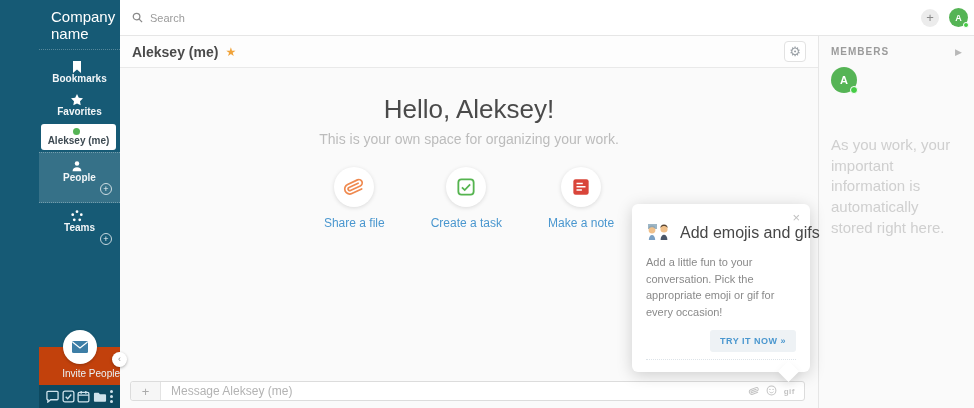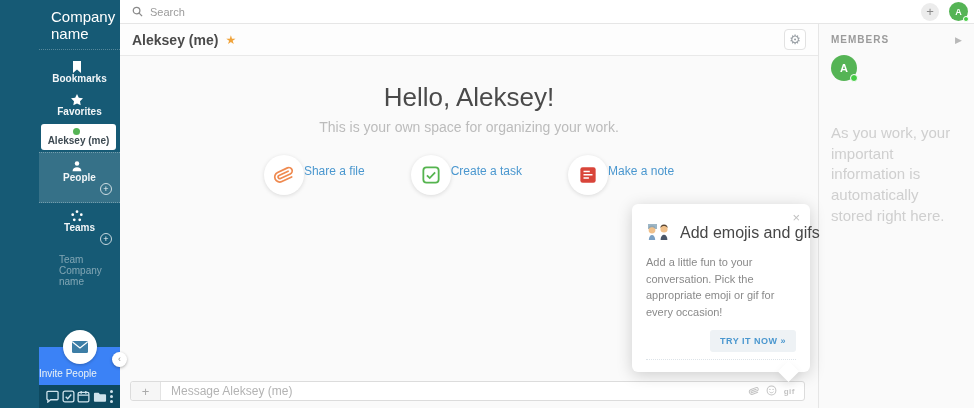--- a/index.html
+++ b/index.html
@@ -12,52 +12,52 @@
   .sb-nav { padding-top:6px; }
   .sb-item { display:flex; align-items:center; font-size:10px; font-weight:bold; padding:5px 8px; color:#f2f6f8; cursor:pointer;flex-direction:column; }
   .sb-item .ic { width:14px; display:inline-flex; justify-content:center; margin-right:6px; flex-shrink:0; }
   .sb-item.selected { background:#fff; color:#3d4a52; margin:2px 4px 2px 2px; border-radius:3px; padding:4px 6px; font-weight:bold; }
   .sb-item.selected .dot { width:7px; height:7px; border-radius:50%; background:#55b455; margin-right:7px; margin-left:3px; }
   .sb-item.row-hl { background:rgba(255,255,255,.14); border-top:1px dotted rgba(255,255,255,.3); border-bottom:1px dotted rgba(255,255,255,.3); margin-top:0; padding:7px 8px; }
   .sb-item.row-teams { padding:7px 8px; }
   .spacer { flex:1; }
   .plus-circle { margin-left:auto; width:12px; height:12px; border:1px solid rgba(255,255,255,.75); border-radius:50%; font-size:9px; line-height:10px; text-align:center; font-weight:normal; }
   .sb-sub { font-size:10px; color:rgba(255,255,255,.45); padding:2px 8px 2px 20px; font-weight:normal; }
-  .invite { background:#3b82f6; padding:0 0 6px 0; text-align:left; position:relative; }
+  .invite { background:#c2410c; padding:0 0 6px 0; text-align:right; position:relative; }
   .invite-circle { width:34px; height:34px; background:#fff; border-radius:50%; margin:-17px auto 4px auto; display:flex; align-items:center; justify-content:center; box-shadow:0 1px 3px rgba(0,0,0,.25); }
   .invite-label { font-size:10px; color:#eaf2f6; }
   .taskbar { height:23px; background:#0d4960; display:flex; align-items:center; justify-content:space-around; padding:0 6px; }
   .tb-ic { display:inline-flex; cursor:pointer; }
   .kebab { display:inline-flex; flex-direction:column; gap:2px; cursor:pointer; }
   .kebab i { width:3px; height:3px; border-radius:50%; background:#cfe3ec; }
   .collapse-btn { position:absolute; left:112px; top:352px; width:15px; height:15px; background:#fff; border-radius:50%; box-shadow:0 1px 3px rgba(0,0,0,.3); color:#8a8a8a; font-size:9px; line-height:14px; text-align:center; z-index:30; cursor:pointer; }
 
   
   .main { flex:1; display:flex; flex-direction:column; min-width:0; }
-  .topbar { height:24px; background:#fff; border-bottom:1px solid #e6e6e6; display:flex; align-items:center; padding:0 6px 0 12px; }
+  .topbar { height:36px; background:#fff; border-bottom:1px solid #e6e6e6; display:flex; align-items:center; padding:0 6px 0 12px; }
   .search-wrap { display:flex; align-items:center; flex:1; gap:7px; }
   .search-input { border:none; outline:none; font-size:11px; color:#555; flex:1; background:transparent; font-family:"Liberation Sans", sans-serif; }
   .search-input::placeholder { color:#9b9b9b; }
   .add-btn { width:18px; height:18px; background:#ececec; border-radius:50%; color:#8a8a8a; font-size:13px; line-height:17px; text-align:center; margin-right:10px; cursor:pointer; }
   .topbar-avatar { width:19px; height:19px; background:#55b455; border-radius:50%; color:#fff; font-size:9px; font-weight:bold; display:flex; align-items:center; justify-content:center; position:relative; cursor:pointer; }
   .topbar-avatar .st, .member-avatar .st { position:absolute; right:-1px; bottom:-1px; width:6px; height:6px; background:#44cc44; border:1px solid #fff; border-radius:50%; }
 
   .workspace { flex:1; display:flex; min-height:0; }
   .content { flex:1; display:flex; flex-direction:column; min-width:0; position:relative; }
   .content-header { height:32px; background:#fdfdfd; border-bottom:1px solid #e9e9e9; display:flex; align-items:center; padding:0 12px; }
   .ch-title { font-size:14px; font-weight:bold; color:#4a4a4a; }
   .ch-star { color:#f0a33a; font-size:12px; margin-left:7px; }
   .gear-btn { margin-left:auto; width:22px; height:21px; border:1px solid #e2e2e2; border-radius:4px; background:#fff; color:#9aa0a6; font-size:13px; line-height:19px; text-align:center; cursor:pointer; }
   .content-body { flex:1; background:#fafafa; position:relative; }
 
   .hero { text-align:center; padding-top:26px; }
   .hero-title { font-size:26px; color:#4a4a4a; font-weight:400; }
   .hero-sub { font-size:14px; color:#bcbcbc; margin-top:6px; }
   .actions { display:flex; justify-content:center; gap:46px; margin-top:20px; }
-  .action { display:flex; flex-direction:row; cursor:pointer; }
+  .action { display:flex; flex-direction:column; align-items:center; cursor:pointer; }
   .action-circle { width:40px; height:40px; background:#fff; border-radius:50%; box-shadow:0 1px 4px rgba(0,0,0,.13); display:flex; align-items:center; justify-content:center; }
   .action-label { font-size:12px; color:#4a97cf; margin-top:9px; }
 
   .composer { position:absolute; left:10px; right:13px; bottom:7px; height:20px; background:#fff; border:1px solid #dcdcdc; border-radius:3px; display:flex; align-items:center; }
   .composer-plus { width:30px; align-self:stretch; background:#f6f6f6; border-right:1px solid #e3e3e3; border-radius:3px 0 0 3px; color:#aaa; font-size:13px; display:flex; align-items:center; justify-content:center; cursor:pointer; }
   .composer-input { flex:1; border:none; outline:none; background:transparent; font-size:12px; color:#555; padding:0 10px; font-family:"Liberation Sans", sans-serif; }
   .composer-input::placeholder { color:#b3b3b3; }
   .composer-icons { display:flex; align-items:center; gap:7px; padding-right:9px; color:#c4c4c4; }
   .gif-label { font-size:8px; font-weight:bold; color:#c4c4c4; letter-spacing:.5px; cursor:pointer; }
 
@@ -124,21 +124,20 @@
             <circle cx="7" cy="2" r="1.6" fill="#fff"></circle>
               <circle cx="12" cy="5.5" r="1.6" fill="#fff"></circle>
             <circle cx="10.2" cy="11.4" r="1.6" fill="#fff"></circle>
               <circle cx="3.8" cy="11.4" r="1.6" fill="#fff"></circle>
             <circle cx="2" cy="5.5" r="1.6" fill="#fff"></circle>
           </svg>
         </span>
         <span>Teams</span>
         <span class="plus-circle">+</span>
       </div>
-      <div class="sb-sub">Team Company name</div>
     </div>
     <div class="spacer"></div>
     <div class="invite">
       <div class="invite-circle">
         <svg width="18" height="14" viewBox="0 0 18 14">
           <rect x="1" y="1" width="16" height="12" rx="1.5" fill="#3d7ea6"></rect>
           <path d="M1.5 2l7.5 6 7.5-6" stroke="#fff" stroke-width="1.2" fill="none"></path>
         </svg>
       </div>
       <div class="invite-label">Invite People</div>

